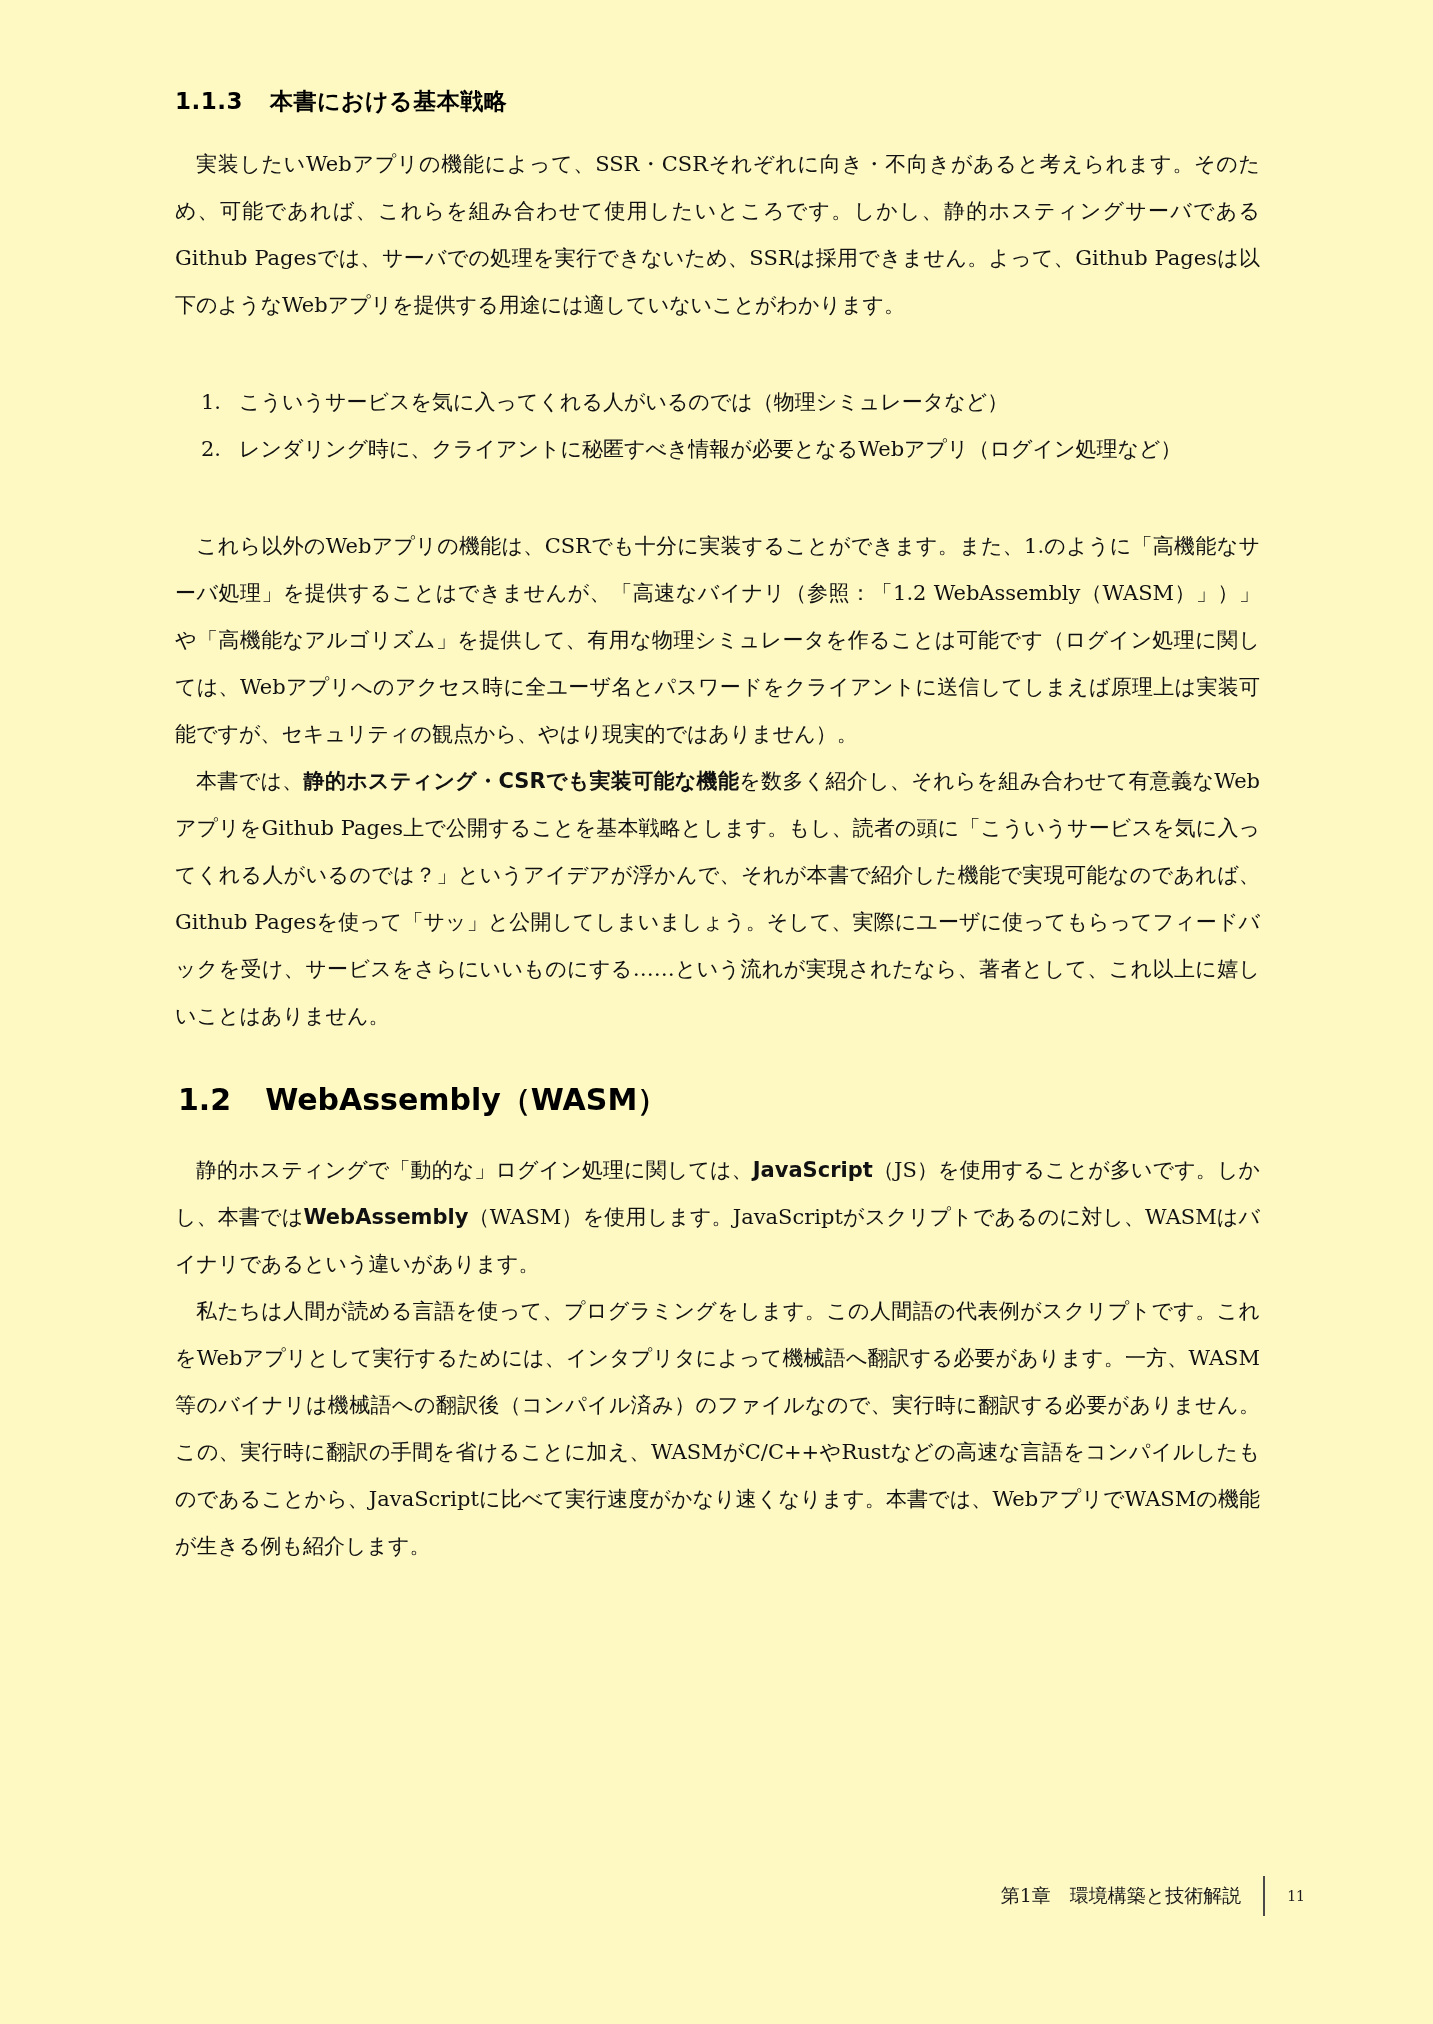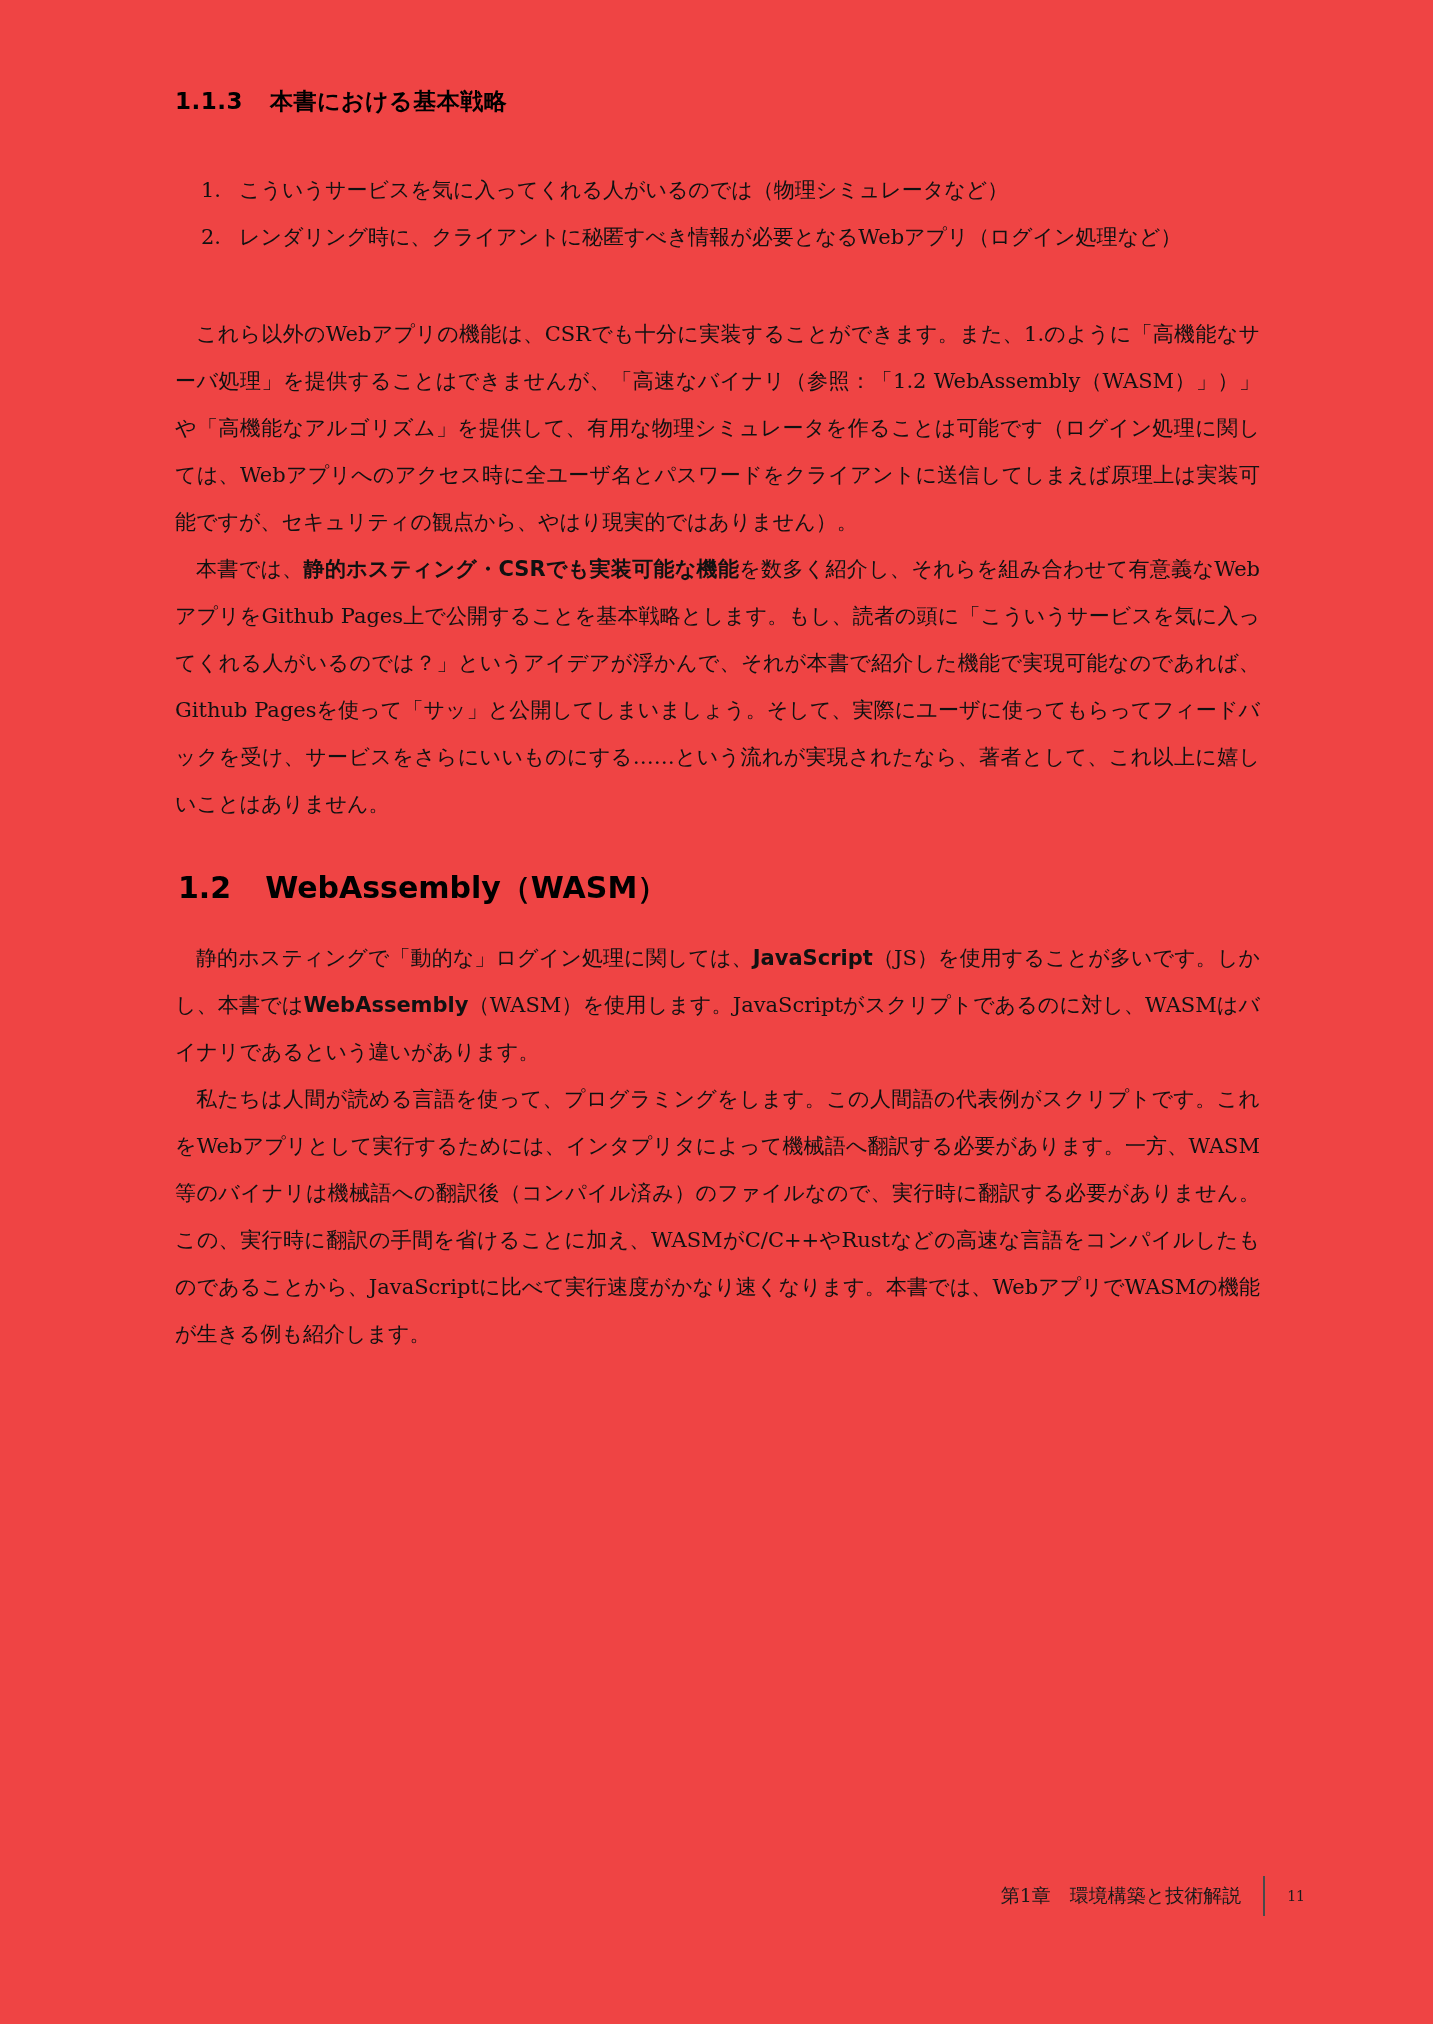--- a/index.html
+++ b/index.html
@@ -4,21 +4,21 @@
 <style>
   html, body {
     margin: 0;
     padding: 0;
     background: #ffffff;
   }
   .page {
     position: relative;
     width: 1433px;
     height: 2024px;
-    background: #ef4444;
+    background: #fef9c3;
     color: #111111;
     font-family: "DejaVu Serif", "Liberation Serif", serif;
     overflow: hidden;
   }
   .content {
     padding: 86px 173px 0 175px;
   }
   .sub-heading {
     font-family: "DejaVu Sans", "Liberation Sans", sans-serif;
     font-weight: bold;
@@ -74,20 +74,21 @@
   .footer-page { font-size: 14px; }
 </style>
 </head>
 <body>
 
 <div class="page">
   <div class="content">
 
     <h3 class="sub-heading"><span class="h-num">1.1.3</span><span class="h-title">本書における基本戦略</span></h3>
 
+    <p class="body-text">実装したいWebアプリの機能によって、SSR・CSRそれぞれに向き・不向きがあると考えられます。そのため、可能であれば、これらを組み合わせて使用したいところです。しかし、静的ホスティングサーバであるGithub Pagesでは、サーバでの処理を実行できないため、SSRは採用できません。よって、Github Pagesは以下のようなWebアプリを提供する用途には適していないことがわかります。</p>
 
     <div class="olist">
       <div class="olist-item">
         <span class="olist-marker">1.</span>
         <span class="olist-text">こういうサービスを気に入ってくれる人がいるのでは（物理シミュレータなど）</span>
       </div>
       <div class="olist-item">
         <span class="olist-marker">2.</span>
         <span class="olist-text">レンダリング時に、クライアントに秘匿すべき情報が必要となるWebアプリ（ログイン処理など）</span>
       </div>

